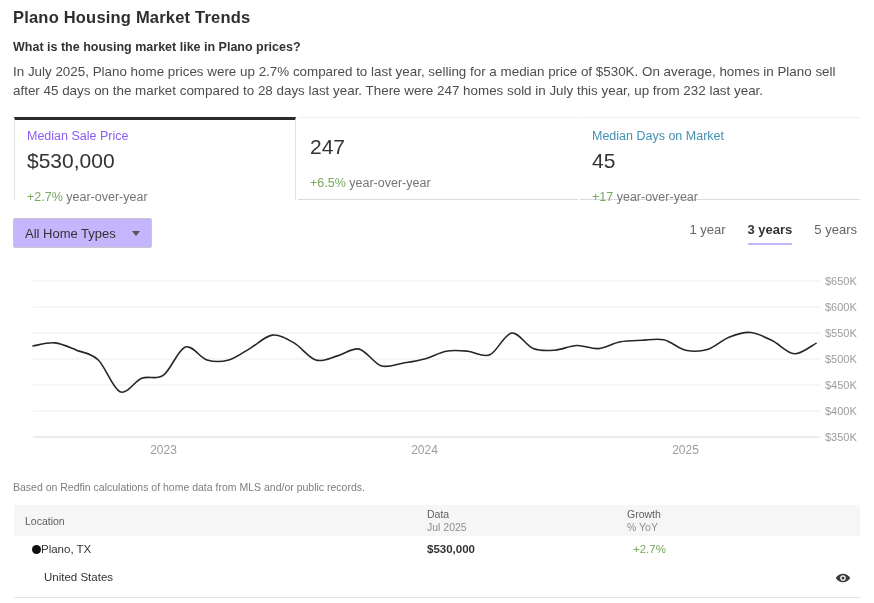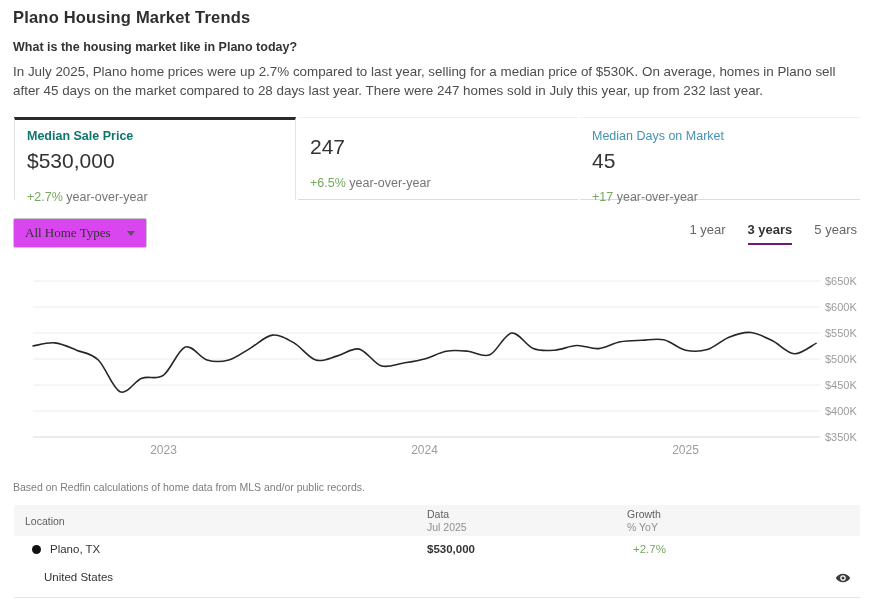--- a/index.html
+++ b/index.html
@@ -19,61 +19,61 @@
   .header{position:absolute;left:13px;top:8px;width:848px;}
   .page-title{font-size:16.5px;font-weight:bold;color:#2e2e2e;margin:0;letter-spacing:.2px;}
   .page-subtitle{font-size:12.5px;font-weight:bold;color:#333;margin:13px 0 0;}
   .summary{font-size:13.4px;color:#4d4d4d;margin:8px 0 0;line-height:19px;}
   
   .tabs{position:absolute;left:14px;top:117px;width:846px;height:83px;display:flex;}
   .tab{flex:1;padding:11px 12px 0 12px;border-top:1px solid #f0f0f0;border-bottom:1px solid #dcdcdc;margin-right:2px;cursor:pointer;background:#fff;}
   .tab:last-child{margin-right:0;}
   .tab.selected{border-top:3px solid #2b2b2b;border-left:1px solid #e3e3e3;border-right:1px solid #e3e3e3;border-bottom:none;padding-top:9px;}
   .tab-label{font-size:12.5px;color:var(--blue);}
-  .tab.selected .tab-label{color:#0f766e;font-weight:bold;}
+  .tab.selected .tab-label{color:#8b5cf6;font-weight:normal;}
   .tab-value{font-size:21px;color:#333;margin-top:6px;}
   .tab-growth{font-size:12.5px;color:var(--gray);margin-top:17px;}
   .tab-growth .pos{color:var(--green);}
   
-  .home-type{position:absolute;left:13px;top:218px;height:30px;border:1px solid #c8c8c8;border-radius:2px;display:inline-flex;align-items:center;padding:0 11px;gap:16px;font-size:13px;color:#333;background:#d946ef;cursor:pointer;font-family:Liberation Serif, serif;}
+  .home-type{position:absolute;left:13px;top:218px;height:30px;border:1px solid #c8c8c8;border-radius:2px;display:inline-flex;align-items:center;padding:0 11px;gap:16px;font-size:13px;color:#333;background:#c4b5fd;cursor:pointer;}
   .caret{width:0;height:0;border-left:4px solid transparent;border-right:4px solid transparent;border-top:5px solid #555;}
   .ranges{position:absolute;right:17px;top:222px;display:flex;gap:22px;font-size:13px;color:#666;align-items:baseline;}
   .range{cursor:pointer;padding-bottom:6px;}
-  .range.selected{color:#333;font-weight:bold;border-bottom:2px solid #701a75;}
+  .range.selected{color:#333;font-weight:bold;border-bottom:2px solid #c4b5fd;}
   
   .chart{position:absolute;left:14px;top:263px;width:860px;height:200px;text-align:right;}
   .ytick{font-size:11px;fill:#9c9c9c;}
   .xtick{font-size:12px;fill:#9c9c9c;text-anchor:middle;}
   
   .footnote{position:absolute;left:13px;top:481px;font-size:10.5px;color:#7e7e7e;}
   
   .table{position:absolute;left:14px;top:505px;width:846px;height:92px;}
   .thead{position:relative;height:31px;background:#f6f6f6;}
   .th{position:absolute;font-size:10.5px;line-height:13px;color:#5f5f5f;}
   .th .th2{color:#8f8f8f;display:block;}
   .th.loc{left:11px;top:10px;}
   .th.data{left:413px;top:3px;}
   .th.growth{left:613px;top:3px;}
   .trow{position:absolute;left:0;width:100%;height:20px;}
   .row1{top:38px;}
   .row2{top:66px;}
-  .cell-loc{position:absolute;left:10px;top:0;display:flex;align-items:center;gap:9px;font-size:11.5px;color:#333;padding-left:8px;}
+  .cell-loc{position:absolute;left:10px;top:0;display:flex;align-items:center;font-size:11.5px;color:#333;padding-left:8px;}
   .bullet{width:9px;height:9px;border-radius:50%;background:#111;flex:0 0 auto;}
   .cell-loc.no-bullet{left:22px;}
   .cell-data{position:absolute;left:413px;top:0;font-size:11.5px;font-weight:bold;color:#333;}
   .cell-growth{position:absolute;left:619px;top:0;font-size:11.5px;color:var(--green);}
   .eye-btn{position:absolute;right:8px;top:-2px;width:18px;height:18px;cursor:pointer;display:flex;align-items:center;justify-content:center;background:none;border:none;padding:0;}
   .bottom-divider{position:absolute;left:14px;right:14px;top:597px;border-top:1px solid #e5e5e5;}
 </style>
 </head>
 <body>
 
 <div class="header">
   <h1 class="page-title">Plano Housing Market Trends</h1>
-  <h2 class="page-subtitle">What is the housing market like in Plano today?</h2>
+  <h2 class="page-subtitle">What is the housing market like in Plano prices?</h2>
   <p class="summary">In July 2025, Plano home prices were up 2.7% compared to last year, selling for a median price of $530K. On average, homes in Plano sell after 45 days on the market compared to 28 days last year. There were 247 homes sold in July this year, up from 232 last year.</p>
 </div>
 
 <div class="tabs">
   <div class="tab selected">
     <div class="tab-label">Median Sale Price</div>
     <div class="tab-value">$530,000</div>
     <div class="tab-growth"><span class="pos">+2.7%</span><span> year-over-year</span></div>
   </div>
   <div class="tab">

